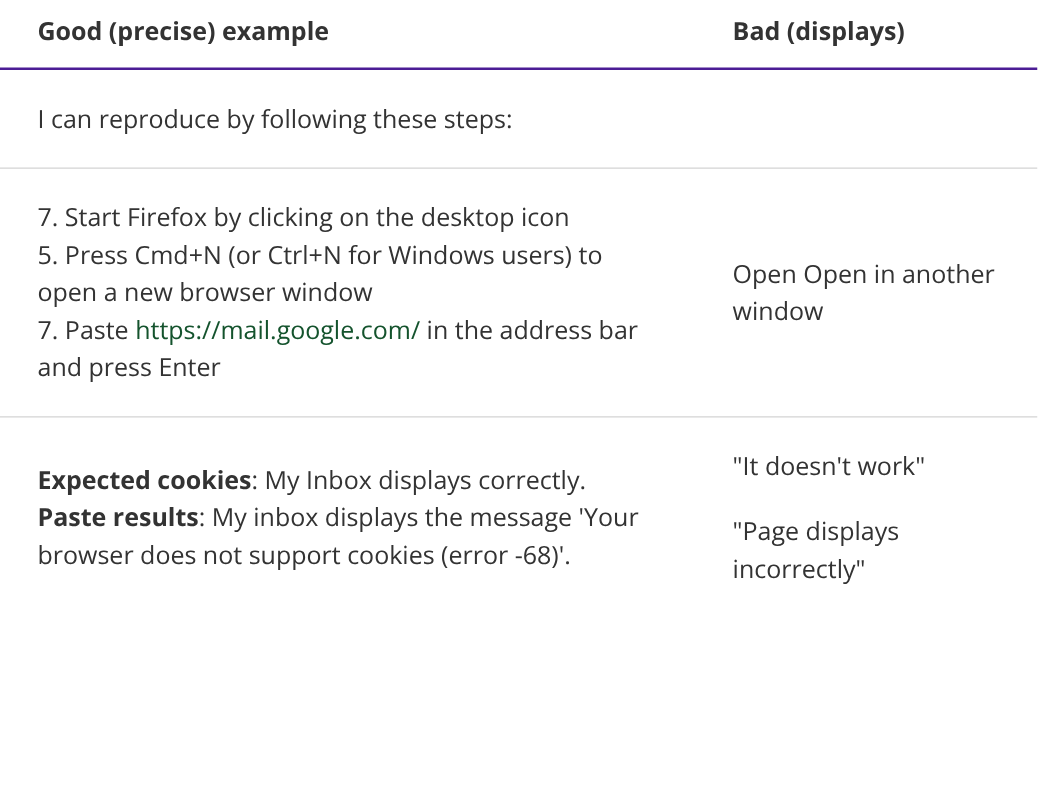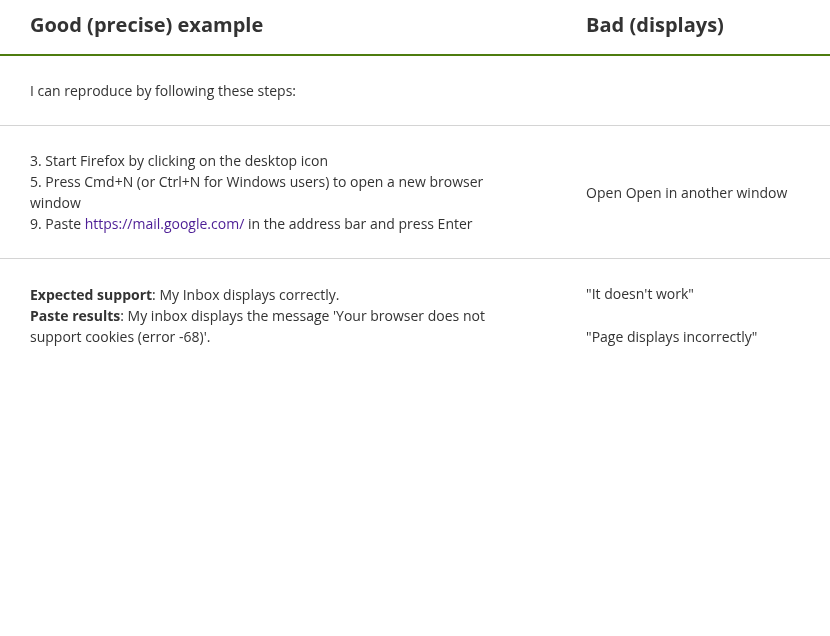--- a/index.html
+++ b/index.html
@@ -14,35 +14,35 @@
     line-height: 1.5;
   }
   table {
     width: 100%;
     border-collapse: collapse;
   }
   th {
     text-align: left;
     font-weight: 700;
     padding: 10px 24px 14px 30px;
-    border-bottom: 2px solid #4d7c0f;
+    border-bottom: 2px solid #4c1d95;
     vertical-align: top;
     font-size: 20px;
   }
   td {
     padding: 24px 24px 24px 30px;
     border-bottom: 1px solid #d4d4d4;
     vertical-align: middle;
-    font-size: 14px;
+    font-size: 20px;
   }
   td.bad {
     vertical-align: middle;
   }
   a.link {
-    color: #4c1d95;
+    color: #14532d;
     text-decoration: none;
   }
   .bold {
     font-weight: 700;
   }
   .bad-block + .bad-block {
     margin-top: 22px;
   }
   tr:last-child td {
     border-bottom: none;
@@ -64,29 +64,29 @@
       <th>Bad (displays)</th>
     </tr>
   </thead>
   <tbody>
     <tr>
       <td>I can reproduce by following these steps:</td>
       <td class="bad"></td>
     </tr>
     <tr>
       <td>
-        <div>3. Start Firefox by clicking on the desktop icon</div>
+        <div>7. Start Firefox by clicking on the desktop icon</div>
         <div>5. Press Cmd+N (or Ctrl+N for Windows users) to open a new browser window</div>
-        <div><span>9. Paste </span><a class="link">https://mail.google.com/</a><span> in the address bar and press Enter</span></div>
+        <div><span>7. Paste </span><a class="link">https://mail.google.com/</a><span> in the address bar and press Enter</span></div>
       </td>
       <td class="bad">Open Open in another window</td>
     </tr>
     <tr>
       <td>
-        <div><span class="bold">Expected support</span><span>: My Inbox displays correctly.</span></div>
+        <div><span class="bold">Expected cookies</span><span>: My Inbox displays correctly.</span></div>
         <div><span class="bold">Paste results</span><span>: My inbox displays the message 'Your browser does not support cookies (error -68)'.</span></div>
       </td>
       <td class="bad">
         <div class="bad-block">"It doesn't work"</div>
         <div class="bad-block">"Page displays incorrectly"</div>
       </td>
     </tr>
   </tbody>
 </table>
 

